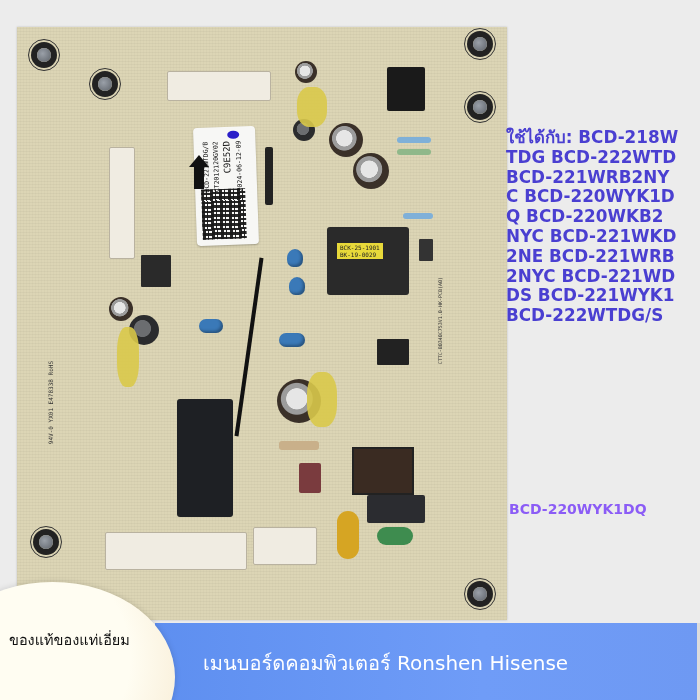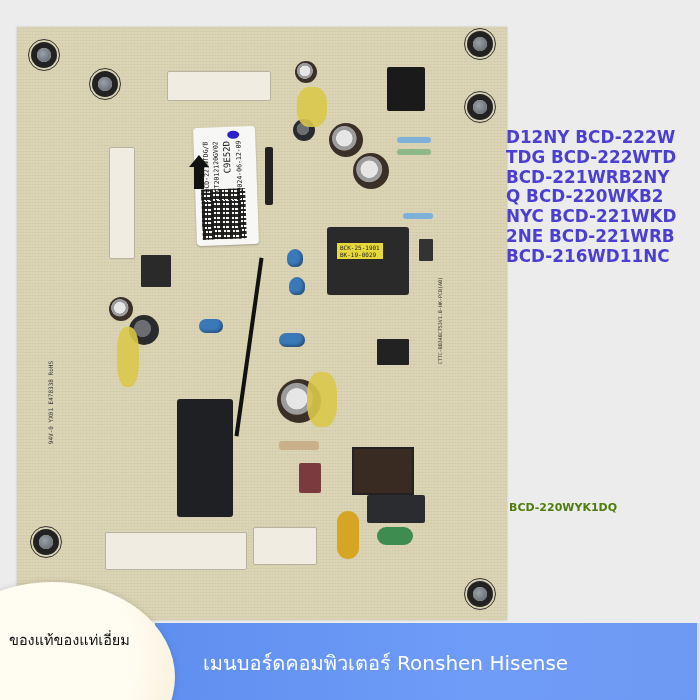--- a/index.html
+++ b/index.html
@@ -36,21 +36,21 @@
                           repeating-linear-gradient(0deg, #111 0 2px, transparent 2px 4px, #111 4px 7px, transparent 7px 9px);
         background-blend-mode:multiply; opacity:0.9; }
   .blue-dot { position:absolute; left:34px; top:4px; width:12px; height:8px; border-radius:50%; background:#2b1fc9; }
 
   .arrow-up { position:absolute; left:172px; top:128px; width:0; height:0; border-left:10px solid transparent; border-right:10px solid transparent; border-bottom:12px solid #111; }
   .arrow-up-stem { position:absolute; left:177px; top:140px; width:10px; height:22px; background:#111; }
 
   
   .compat { position:absolute; left:506px; top:128px; width:194px; color:#4a3fd1; font-size:16.8px; line-height:19.8px; font-weight:bold; letter-spacing:0; }
   .compat .line { white-space:nowrap; }
-  .compat-extra { position:absolute; left:509px; top:501px; color:#4d7c0f; font-size:11px; font-weight:bold; white-space:nowrap; }
+  .compat-extra { position:absolute; left:509px; top:501px; color:#8b5cf6; font-size:14px; font-weight:bold; white-space:nowrap; }
 
   
   .banner { position:absolute; left:155px; top:623px; width:545px; height:77px; background:linear-gradient(90deg,#5e8ff0,#6f9cf7 60%,#6e99f3); }
   .banner-text { position:absolute; left:203px; top:647px; color:#ffffff; font-size:20px; white-space:nowrap; }
   .badge-circle { position:absolute; left:-70px; top:582px; width:245px; height:190px; border-radius:50%;
                   background:radial-gradient(circle at 40% 40%, #fffdf2 0 55%, #f6e9cf 100%); box-shadow:0 0 6px rgba(0,0,0,0.15); }
   .badge-text { position:absolute; left:9px; top:628px; color:#111; font-size:14.5px; white-space:nowrap; }
   .right-edge { position:absolute; left:697px; top:623px; width:3px; height:77px; background:#dcdcdc; }
 </style>
 </head>
@@ -134,27 +134,30 @@
 
   <div class="silk" style="left:30px; top:334px; writing-mode:vertical-rl; transform:rotate(180deg); font-size:6px; line-height:7px;">
     <span>94V-0</span>
     <span>YX01 E478338</span>
     <span>RoHS</span>
   </div>
   <div class="silk" style="left:420px; top:250px; writing-mode:vertical-rl; transform:rotate(180deg);">CTTC-B0340C753V1.0-HK-PCB(A0)</div>
 </div>
 
 <div class="compat">
-  <div class="line">D12NY BCD-222W</div>
+  <div class="line">ใช้ได้กับ: BCD-218W</div>
   <div class="line">TDG BCD-222WTD</div>
   <div class="line">BCD-221WRB2NY</div>
+  <div class="line">C BCD-220WYK1D</div>
   <div class="line">Q BCD-220WKB2</div>
   <div class="line">NYC BCD-221WKD</div>
   <div class="line">2NE BCD-221WRB</div>
-  <div class="line">BCD-216WD11NC</div>
+  <div class="line">2NYC BCD-221WD</div>
+  <div class="line">DS BCD-221WYK1</div>
+  <div class="line">BCD-222WTDG/S</div>
 </div>
 <div class="compat-extra">BCD-220WYK1DQ</div>
 
 <div class="banner"></div>
 <div class="right-edge"></div>
 <div class="banner-text">เมนบอร์ดคอมพิวเตอร์ Ronshen Hisense</div>
 
 <div class="badge-circle"></div>
 <div class="badge-text">ของแท้ของแท่เอี่ยม</div>
 

